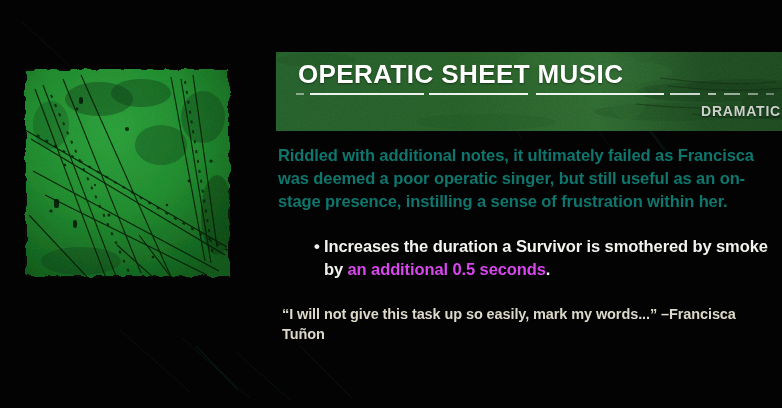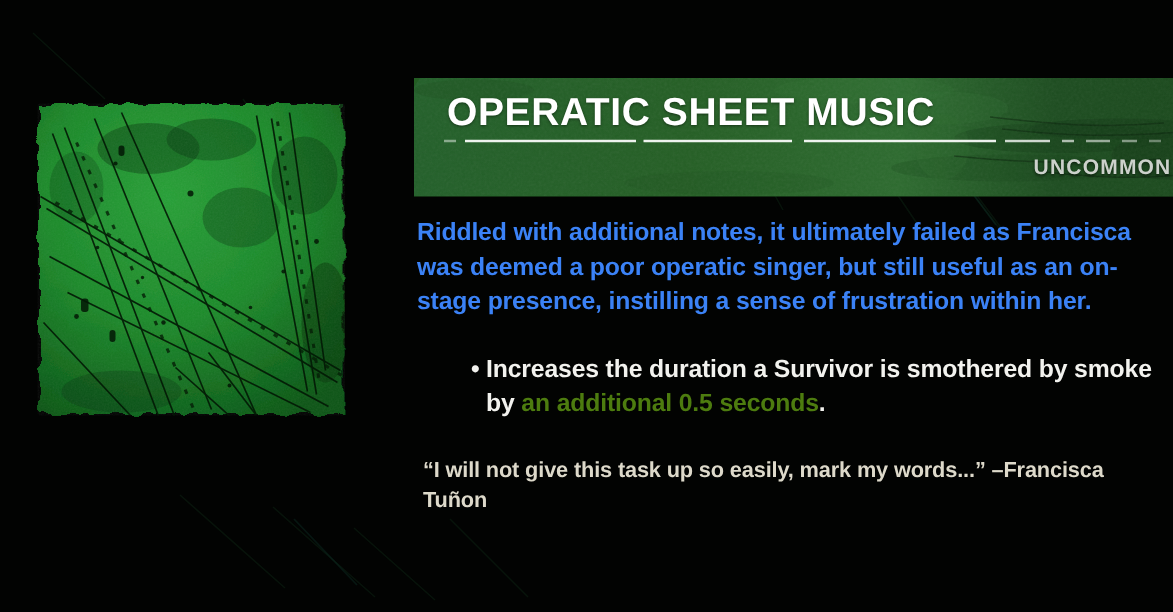--- a/index.html
+++ b/index.html
@@ -129,21 +129,21 @@
     left: 278px;
     top: 144px;
     width: 490px;
   }
 
   .addon-description {
     margin: 0;
     font-size: 16.5px;
     line-height: 23px;
     font-weight: bold;
-    color: #3b82f6;
+    color: #0f766e;
     letter-spacing: -0.1px;
   }
 
   .effect-list {
     list-style: none;
     margin: 22px 0 0 0;
     padding: 0;
   }
   .effect-item {
     position: relative;
@@ -154,21 +154,21 @@
     color: #f2f2ee;
     letter-spacing: -0.1px;
   }
   .effect-item .bullet-dot {
     position: absolute;
     left: 36px;
     top: 0;
     color: #f2f2ee;
   }
   .effect-item .effect-highlight {
-    color: #4d7c0f;
+    color: #d946ef;
     font-weight: bold;
     margin-top: 16px;
   }
 
   .addon-flavor {
     margin: 23px 0 0 4px;
     font-size: 14.5px;
     line-height: 20px;
     font-weight: bold;
     color: #ddd9ca;
@@ -331,21 +331,21 @@
           <line x1="133" y1="1" x2="232" y2="1"></line>
           <line x1="240" y1="1" x2="368" y2="1"></line>
           <line x1="374" y1="1" x2="404" y2="1" opacity="0.85"></line>
           <line x1="412" y1="1" x2="420" y2="1" opacity="0.7"></line>
           <line x1="428" y1="1" x2="444" y2="1" opacity="0.6"></line>
           <line x1="452" y1="1" x2="462" y2="1" opacity="0.5"></line>
           <line x1="470" y1="1" x2="478" y2="1" opacity="0.4"></line>
         </g>
       </svg>
 
-      <p class="addon-rarity">UNCOMMON</p>
+      <p class="addon-rarity">DRAMATIC</p>
     </div>
   </div>
 
   <div class="addon-body">
     <p class="addon-description">Riddled with additional notes, it ultimately failed as Francisca was deemed a poor operatic singer, but still useful as an on-stage presence, instilling a sense of frustration within her.</p>
 
     <ul class="effect-list">
       <li class="effect-item">
         <span class="bullet-dot">•</span><span>Increases the duration a Survivor is smothered by smoke by </span><span class="effect-highlight">an additional 0.5 seconds</span><span>.</span>
       </li>

